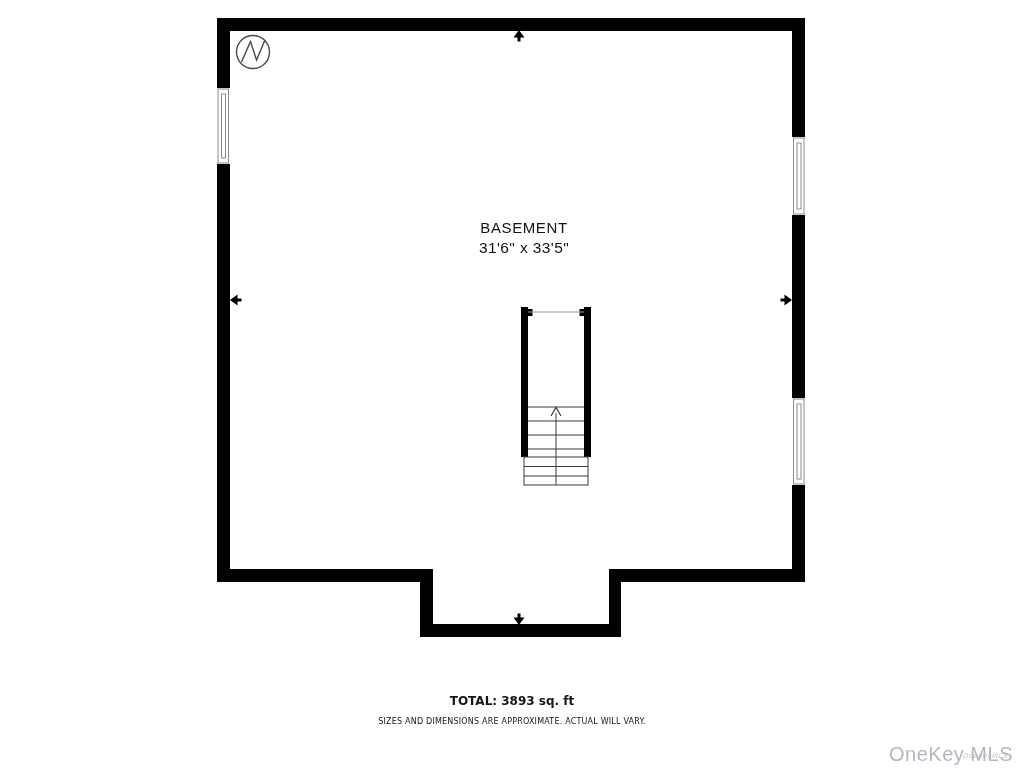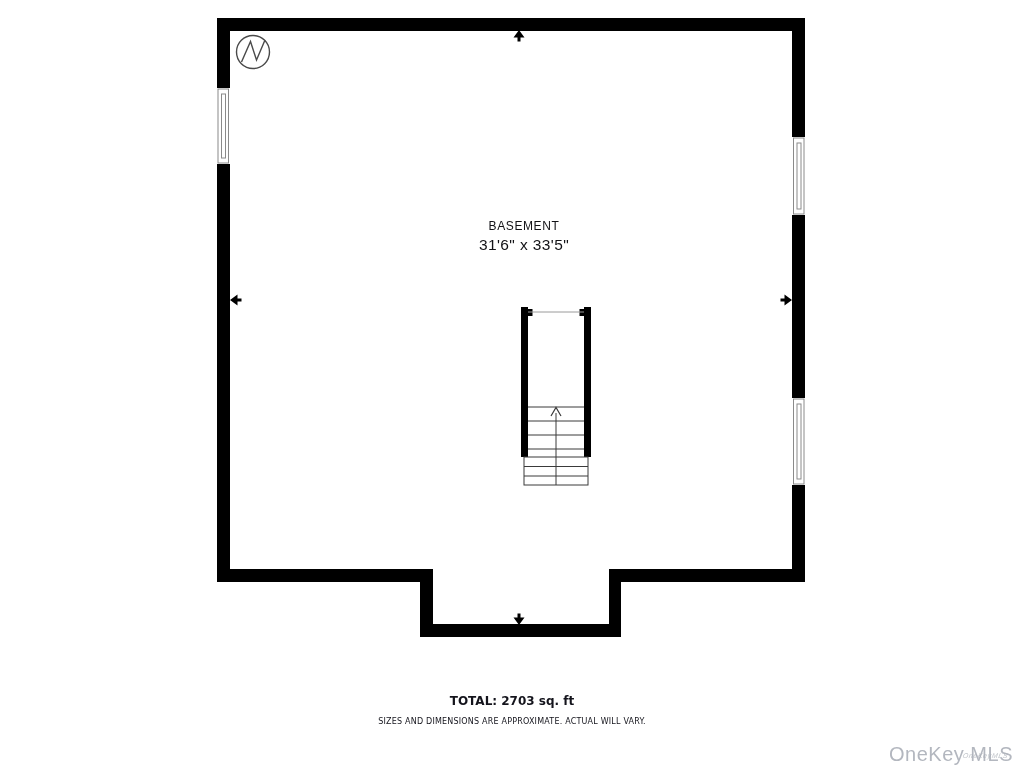--- a/index.html
+++ b/index.html
@@ -22,21 +22,21 @@
   }
   .room-label {
     position: absolute;
     left: 404px;
     top: 219px;
     width: 240px;
     text-align: center;
     color: #121216;
   }
   .room-label .name {
-    font-size: 12px;
+    font-size: 15px;
     letter-spacing: 0.6px;
   }
   .room-label .dims {
     font-size: 15.5px;
     margin-top: 3px;
     letter-spacing: 0.4px;
   }
   .summary {
     position: absolute;
     left: 0;
@@ -143,20 +143,20 @@
     <path fill="#000000" d="M792,300 L784.5,294.5 L784.5,298.5 L780.5,298.5 L780.5,301.5 L784.5,301.5 L784.5,305.5 Z"></path>
     <path fill="#000000" d="M519,625 L524.5,617.5 L520.5,617.5 L520.5,613.5 L517.5,613.5 L517.5,617.5 L513.5,617.5 Z"></path>
   </svg>
 
   <div class="room-label">
     <div class="name">BASEMENT</div>
     <div class="dims">31'6" x 33'5"</div>
   </div>
 
   <div class="summary">
-    <div class="total">TOTAL: 2703 sq. ft</div>
+    <div class="total">TOTAL: 3893 sq. ft</div>
     <div class="disclaimer">SIZES AND DIMENSIONS ARE APPROXIMATE. ACTUAL WILL VARY.</div>
   </div>
 
   <div class="watermark">OneKey MLS</div>
   <div class="watermark-small">OneKeyMLS</div>
 
 </div>
 
 </body></html>

